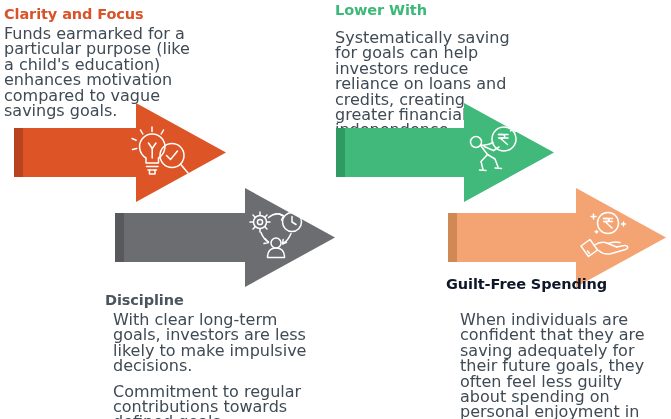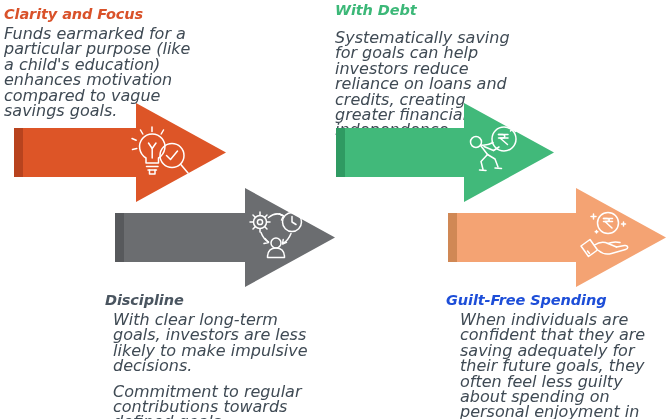--- a/index.html
+++ b/index.html
@@ -11,21 +11,20 @@
     height: 419px;
     background: #ffffff;
     font-family: "DejaVu Sans", sans-serif;
     overflow: hidden;
   }
   #canvas {
     position: relative;
     width: 671px;
     height: 318px;
     background: #ffffff;
-    font-style: italic;
   }
 
   
   .heading {
     position: absolute;
     font-weight: bold;
     font-size: 14.5px;
     letter-spacing: -0.1px;
     line-height: 17px;
     white-space: nowrap;
@@ -88,21 +87,21 @@
       <path d="M2.5 24.5 L6.8 23.5"></path>
 
       <circle cx="42" cy="30.5" r="12"></circle>
 
       <path d="M36.5 30.5 L40.5 34.5 L47.5 26"></path>
 
       <path d="M50.8 39.5 L58 48"></path>
     </svg>
   </div>
 
-  <div class="heading" style="left:335px; top:2px; color:#3cb878;">With Debt</div>
+  <div class="heading" style="left:335px; top:2px; color:#3cb878;">Lower With</div>
 
   <div class="body-text" style="left:335px; top:30px; width:186px;">
     <p>Systematically saving for goals can help investors reduce reliance on loans and credits, creating greater financial independence.</p>
   </div>
 
   <div class="arrow" style="left:336px; top:103px;">
     <svg width="218" height="99" viewBox="0 0 218 99">
       <path d="M0,25 L128,25 L128,0 L218,49.5 L128,99 L128,74 L0,74 Z" fill="#41b97a"></path>
       <rect x="0" y="25" width="9" height="49" fill="#2f9a62"></rect>
     </svg>
@@ -203,19 +202,19 @@
 
       <path d="M3 38 L12 31.5 L19.5 42 L10.5 48.5 Z"></path>
       <path d="M9.5 43 L11.5 45.5"></path>
 
       <path d="M16.5 37 C21 34 26 33.5 30 35.5 L38.5 39"></path>
       <path d="M38.5 39 L46.5 37.5 C50 37 51 40.5 47.5 41.5 L33.5 45.5 C29 46.8 24 45.5 20.5 42.5"></path>
       <path d="M30 35.5 C33.5 34 38 33.5 42 34.5"></path>
     </svg>
   </div>
 
-  <div class="heading" style="left:446px; top:292px; color:#1d4ed8;">Guilt-Free Spending</div>
+  <div class="heading" style="left:446px; top:276px; color:#0f172a;">Guilt-Free Spending</div>
 
   <div class="body-text" style="left:460px; top:312px; width:200px;">
     <p>When individuals are confident that they are saving adequately for their future goals, they often feel less guilty about spending on personal enjoyment in the present.</p>
   </div>
 
 </div>
 
 </body></html>

